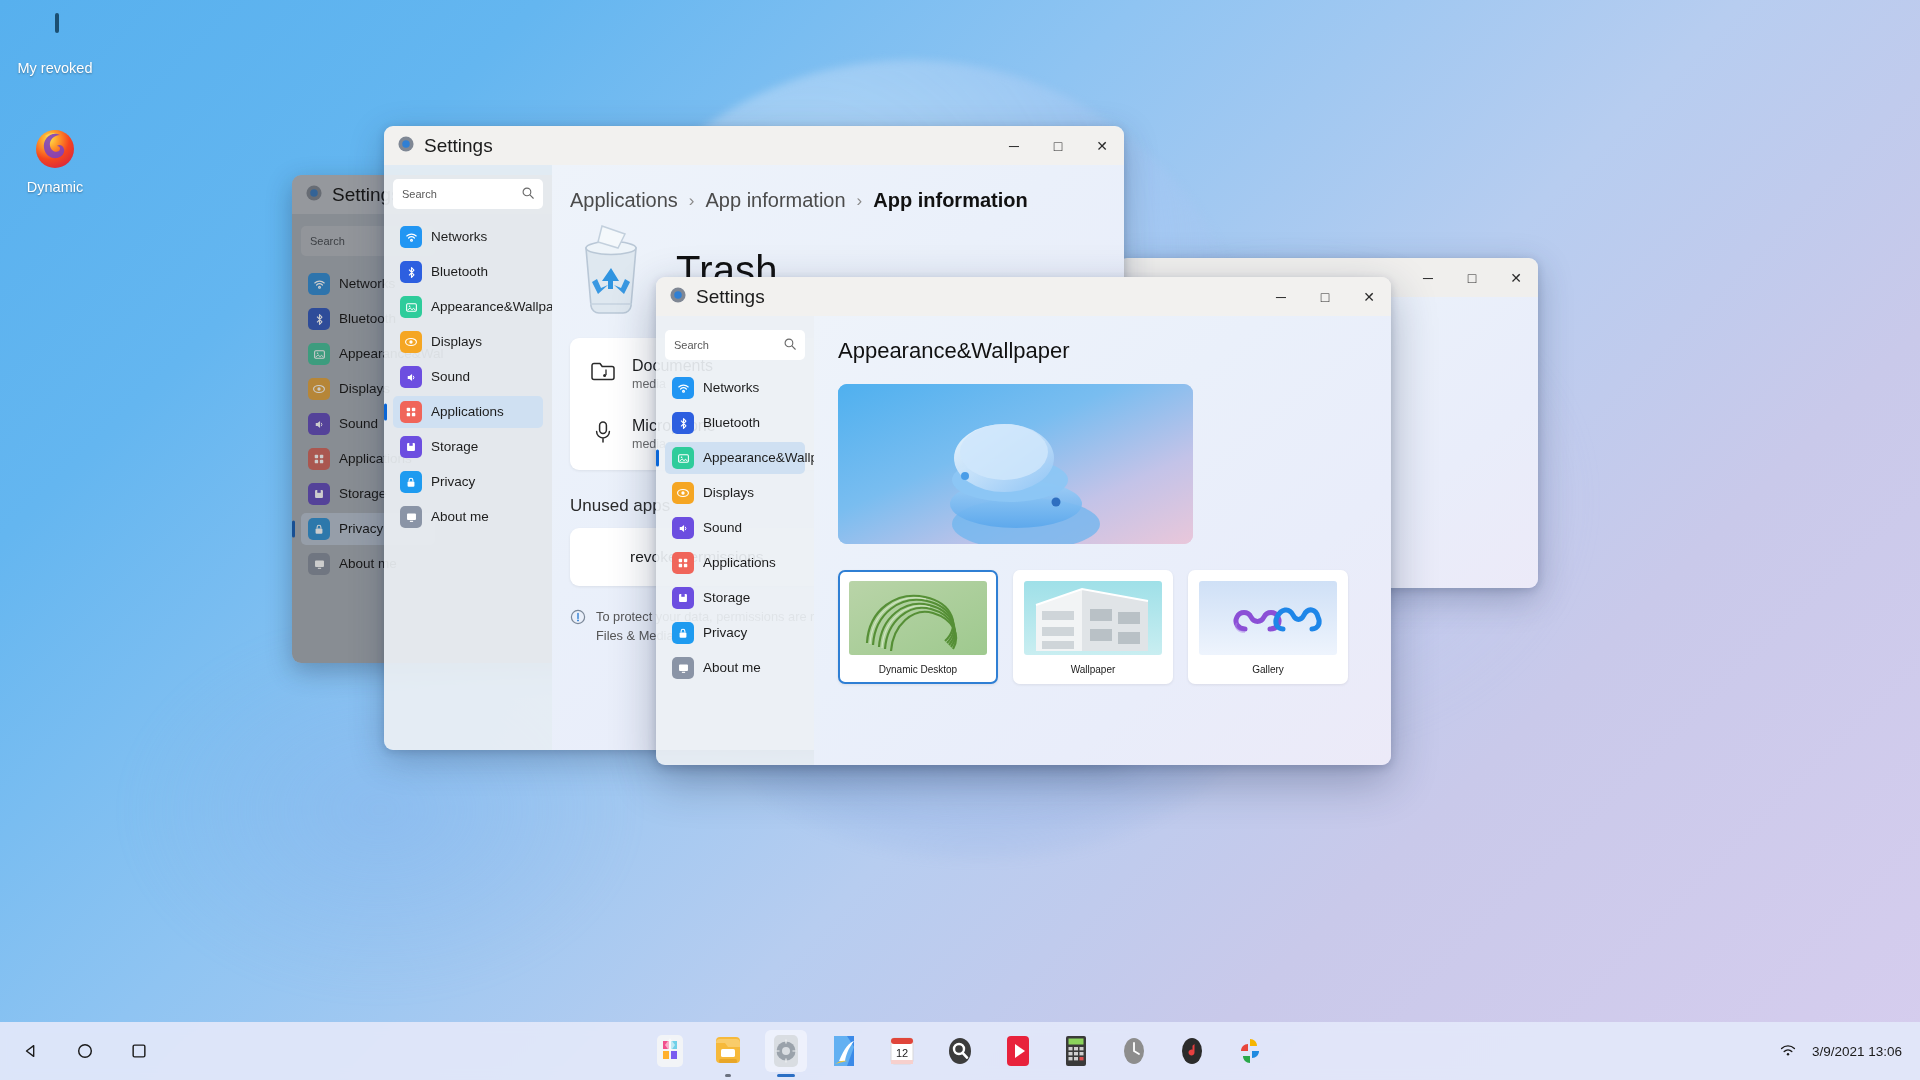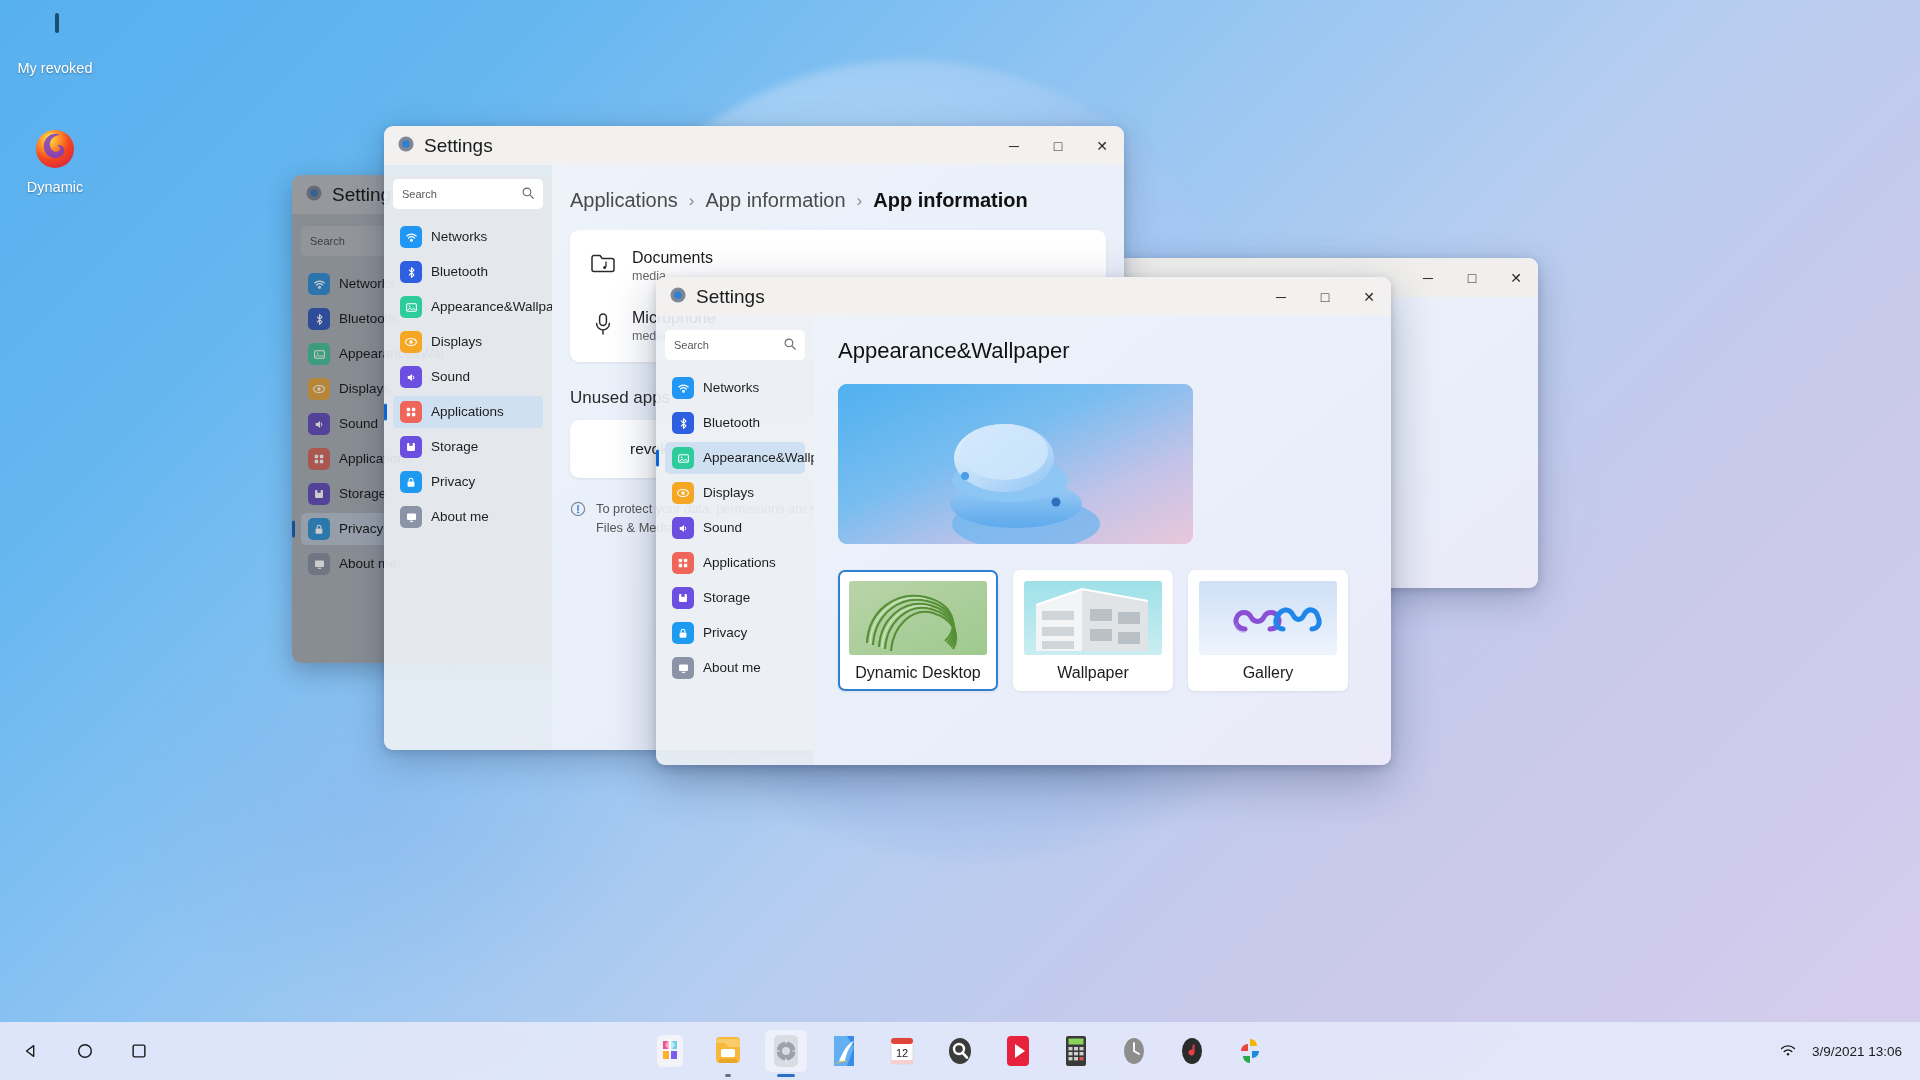--- a/index.html
+++ b/index.html
@@ -236,21 +236,21 @@
   }
   .tile.sel { border-color: #2f7fd4; }
   .tile .thumb {
     width: 100%; height: 74px;
     border-radius: 3px;
     overflow: hidden;
     position: relative;
   }
   .tile .tlabel {
     text-align: center; margin-top: 9px;
-    font-size: 16px; color: #1b1b1b;
+    font-size: 10px; color: #1b1b1b;
   }
 
   
   .taskbar {
     position: absolute; left: 0; bottom: 0;
     width: 1920px; height: 58px;
     background: rgba(226,231,250,.93);
     display: flex; align-items: center;
     backdrop-filter: blur(6px);
   }
@@ -540,20 +540,36 @@
 
     <div class="content">
       <div class="breadcrumb">
         <span class="crumb">Applications</span>
         <span class="sep">›</span>
         <span class="crumb">App information</span>
         <span class="sep">›</span>
         <span class="crumb cur">App information</span>
       </div>
 
+      <div class="trash-head">
+        <span>
+          <svg width="86" height="96" viewBox="0 0 86 96">
+            <path d="M18 28h50l-5 58a8 8 0 01-8 7H31a8 8 0 01-8-7z" fill="#dfe8f0" stroke="#b9c7d6" stroke-width="1.6"></path>
+            <ellipse cx="43" cy="28" rx="25" ry="6.5" fill="#eef4f9" stroke="#b9c7d6" stroke-width="1.6"></ellipse>
+            <path d="M34 6 L57 14 L50 28 L30 22 Z" fill="#f4f8fb" stroke="#c3d0dd" stroke-width="1.5"></path>
+            <g fill="#2f94e0">
+              <path d="M43 48l8 13h-6v8h-5v-8h-6z"></path>
+              <path d="M30 74l-6-12 5-3 4 9 7-3z" opacity=".95"></path>
+              <path d="M56 74l6-12-5-3-4 9-7-3z" opacity=".95"></path>
+            </g>
+            <path d="M22 84h42" stroke="#c6d3e0" stroke-width="1.4"></path>
+          </svg>
+        </span>
+        <span class="trash-title">Trash</span>
+      </div>
 
       <div class="permcard">
         <div class="permrow">
           <span class="pico">
             <svg width="26" height="24" viewBox="0 0 26 24">
                 <path d="M2 5.5a2 2 0 012-2h6l2.2 3h9.8a2 2 0 012 2v9a2 2 0 01-2 2H4a2 2 0 01-2-2z" fill="none" stroke="#2a2a2a" stroke-width="1.5" stroke-linejoin="round"></path>
                 <path d="M16 9.5v5.5" stroke="#2a2a2a" stroke-width="1.3"></path>
                 <circle cx="14.6" cy="15.4" r="1.5" fill="#2a2a2a"></circle>
               </svg>
           </span>

